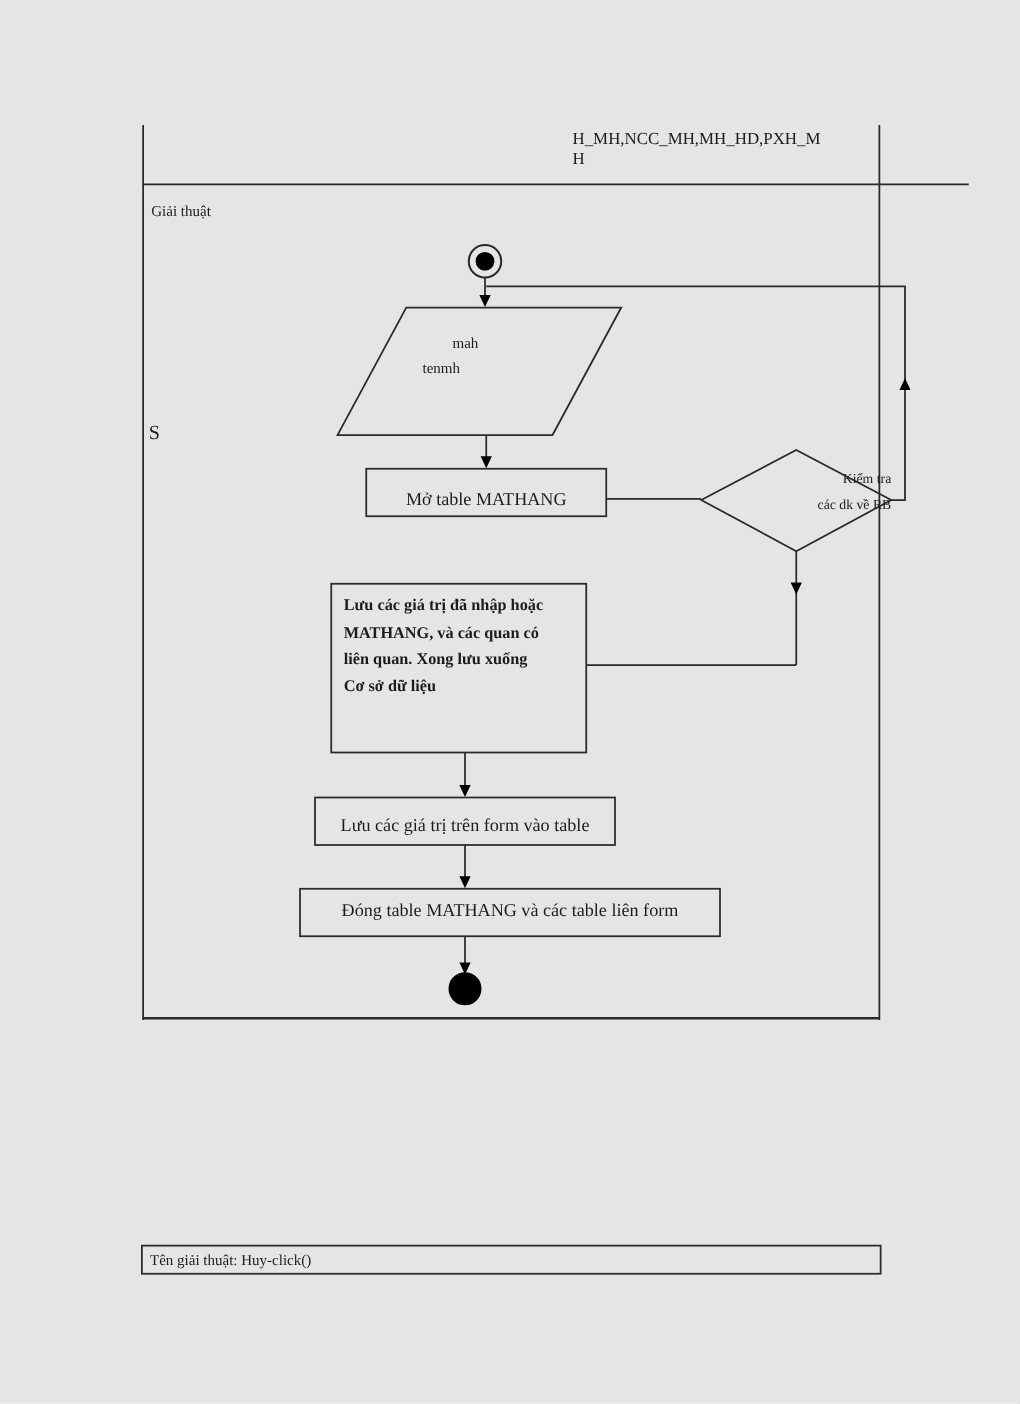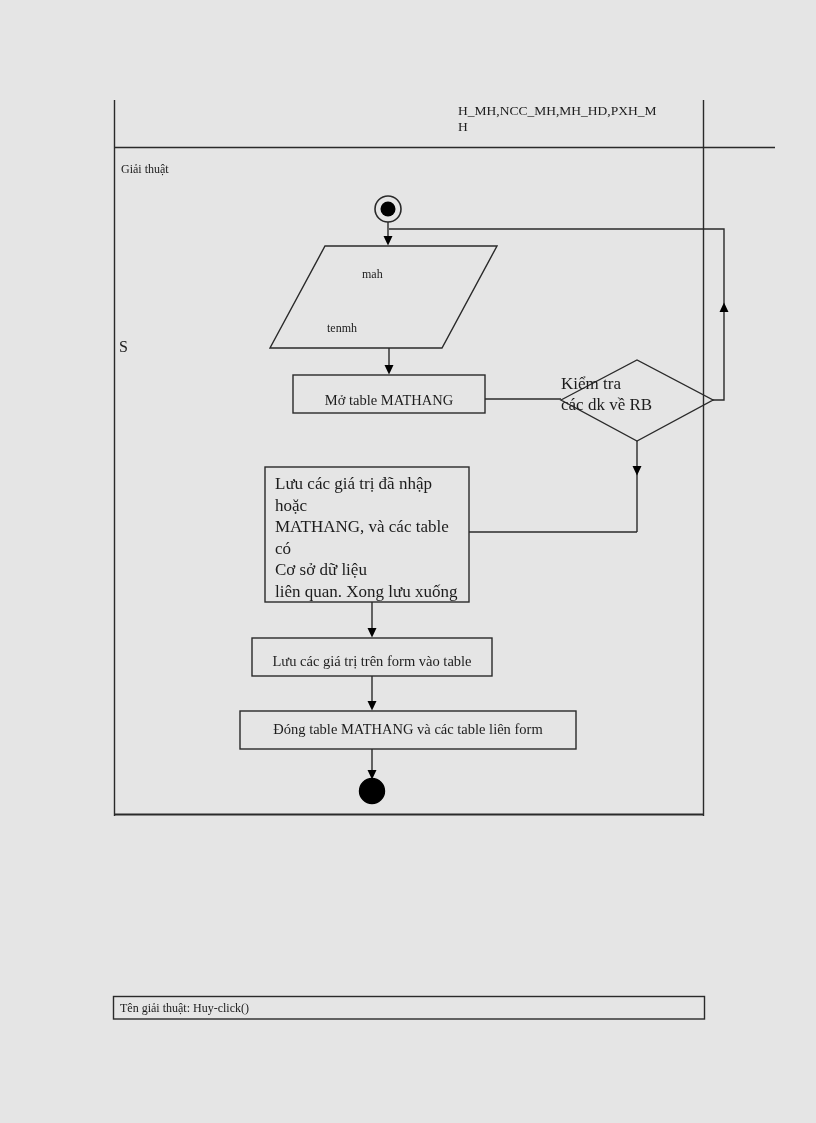--- a/index.html
+++ b/index.html
@@ -5,23 +5,23 @@
   html,body{margin:0;padding:0;background:#fff;}
   #page{position:relative;width:816px;height:1123px;background:#e5e5e5;overflow:hidden;
         font-family:"Liberation Serif","DejaVu Serif",serif;color:#1c1c1c;}
   #shapes{position:absolute;left:0;top:0;width:816px;height:1123px;}
   .txt{position:absolute;white-space:nowrap;}
   .center-box{position:absolute;display:flex;align-items:center;justify-content:center;
               text-align:center;}
   .f13{font-size:12px;line-height:16px;}
   .f14{font-size:14.5px;line-height:21.5px;}
   .header-cell{position:absolute;left:458px;top:103px;width:250px;font-size:13.5px;line-height:15.5px;}
-  .diamond-text{position:absolute;left:561px;top:373px;width:152px;text-align:left;
-                font-size:17px;line-height:21px;}
-  .bigbox-text{position:absolute;left:275px;top:473px;width:190px;font-size:17px;line-height:21.5px;}
+  .diamond-text{position:absolute;left:561px;top:373px;width:152px;text-align:right;
+                font-size:11px;line-height:21px;}
+  .bigbox-text{position:absolute;left:275px;top:473px;width:190px;font-size:13px;line-height:21.5px;font-weight:bold;}
   .side-s{font-size:16px;}
 </style>
 </head>
 <body>
 
 <div id="page">
 
   <svg id="shapes" viewBox="0 0 816 1123" xmlns="http://www.w3.org/2000/svg">
     <g stroke="#2a2a2a" stroke-width="1.4" fill="none">
 
@@ -78,34 +78,34 @@
   <div class="header-cell">
     <div>H_MH,NCC_MH,MH_HD,PXH_M</div>
     <div>H</div>
   </div>
 
   <div class="txt f13" style="left:121px;top:161px;">Giải thuật</div>
 
   <div class="txt side-s" style="left:119px;top:338px;">S</div>
 
   <div class="txt f13" style="left:352px;top:266px;margin-left:10px;">mah</div>
-  <div class="txt f13" style="left:327px;top:286px;margin-top:34px;">tenmh</div>
+  <div class="txt f13" style="left:338px;top:286px;">tenmh</div>
 
   <div class="center-box f14" style="left:293px;top:375px;width:192px;height:52px;text-align:center;">Mở table MATHANG</div>
 
   <div class="diamond-text">
     <div>Kiểm tra</div>
     <div>các dk về RB</div>
   </div>
 
   <div class="bigbox-text">
     <div>Lưu các giá trị đã nhập hoặc</div>
-    <div>MATHANG,  và các table có</div>
+    <div>MATHANG,  và các quan có</div>
+    <div>liên  quan.  Xong lưu xuống</div>
     <div>Cơ sở dữ liệu</div>
-    <div>liên  quan.  Xong lưu xuống</div>
   </div>
 
   <div class="center-box f14" style="left:252px;top:638px;width:240px;height:48px;">Lưu các giá trị trên form vào table</div>
 
   <div class="center-box f14" style="left:240px;top:711px;width:336px;height:38px;">Đóng table MATHANG và các table liên form</div>
 
   <div class="txt f13" style="left:120px;top:1000px;">Tên giải thuật: Huy-click()</div>
 
 </div>
 

